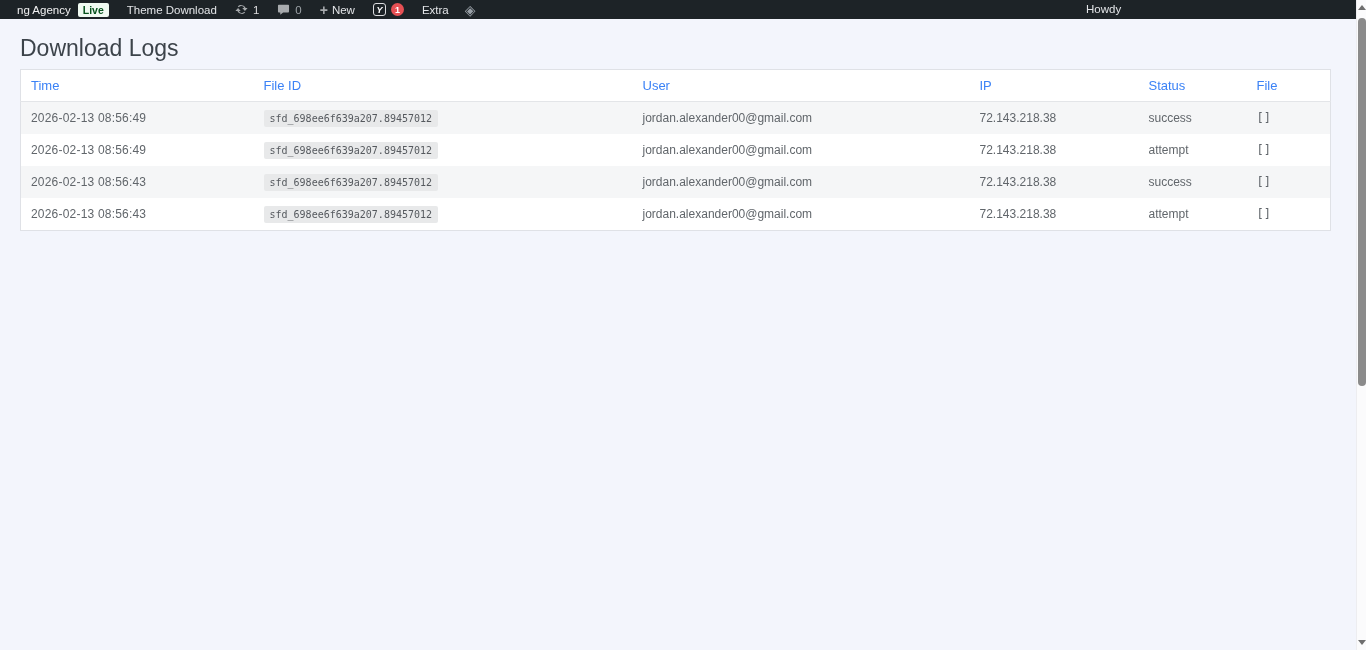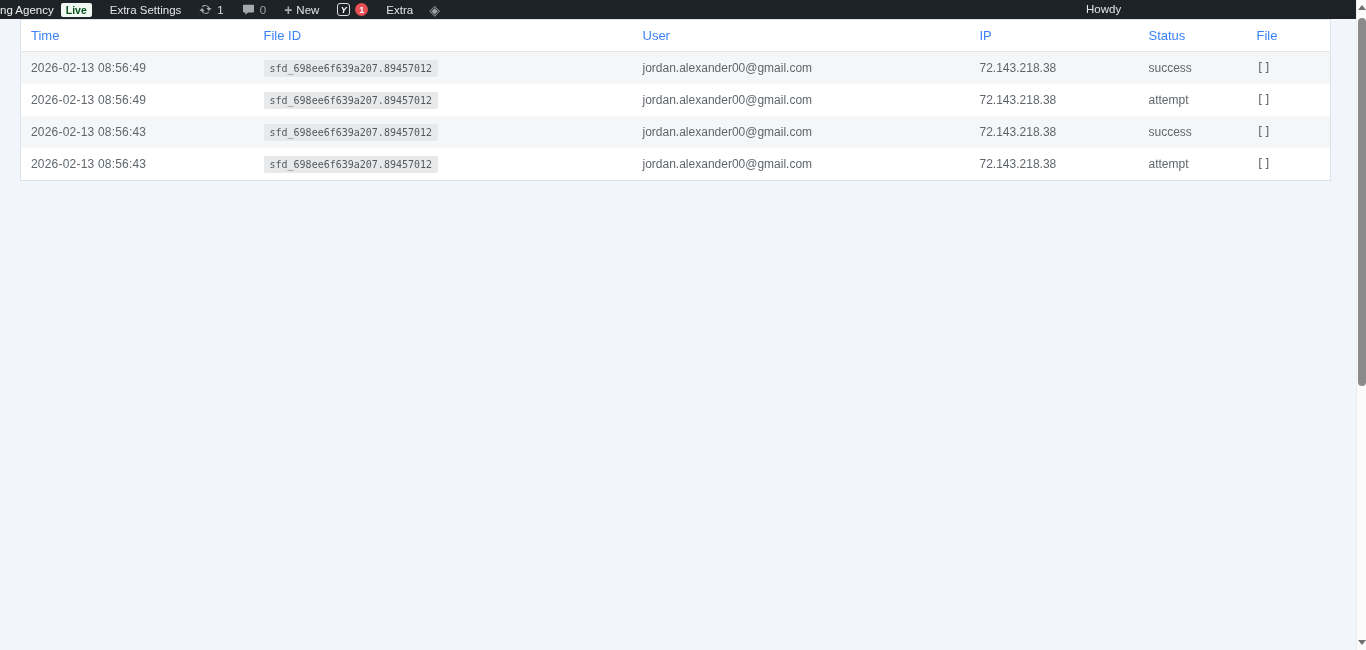--- a/index.html
+++ b/index.html
@@ -12,21 +12,21 @@
 
   
   .admin-bar {
     position: absolute; top: 0; left: 0;
     width: 1356px; height: 19px;
     background: #1d2327;
     display: flex; align-items: center;
     font-size: 11.5px; color: #e2e4e7;
     white-space: nowrap;
   }
-  .ab-site { margin-left: 0; color: #f0f0f1; }
+  .ab-site { margin-left: 17px; color: #f0f0f1; }
   .ab-live {
     margin-left: 7px; background: #f0faf2; color: #07521d;
     font-weight: 700; font-size: 10.5px; padding: 1px 5px; border-radius: 2px;
   }
   .ab-item { margin-left: 18px; cursor: pointer; }
   .ab-group { display: inline-flex; align-items: center; margin-left: 18px; cursor: pointer; }
   .ab-group svg { display: block; }
   .ab-count { margin-left: 5px; color: #dcdcde; }
   .ab-count.dim { color: #9ca2a7; }
   .ab-plus { font-size: 14px; font-weight: 700; color: #a7aaad; margin-right: 4px; line-height: 1; }
@@ -89,21 +89,21 @@
     position: absolute; top: 18px; left: 1px; width: 8px; height: 368px;
     background: #8b8b8b; border-radius: 4px;
   }
 </style>
 </head>
 <body>
 
 <div class="admin-bar">
   <span class="ab-site">ng Agency</span>
   <span class="ab-live">Live</span>
-  <span class="ab-item">Extra Settings</span>
+  <span class="ab-item">Theme Download</span>
 
   <span class="ab-group">
     <span>
       <svg width="13" height="13" viewBox="0 0 20 20">
           <path fill="#a7aaad" d="M10.2 3.3c2.8 0 5.2 1.8 6.2 4.3h3l-4.1 4.6L11.2 7.6h2.9a4.6 4.6 0 0 0-8.1-1L4.3 5.2a6.9 6.9 0 0 1 5.9-1.9zM9.8 16.7a6.9 6.9 0 0 1-6.2-4.3h-3l4.1-4.6 4.1 4.6H5.9a4.6 4.6 0 0 0 8.1 1l1.7 1.4a6.9 6.9 0 0 1-5.9 1.9z"></path>
         </svg>
     </span>
     <span class="ab-count">1</span>
   </span>
 
@@ -126,20 +126,21 @@
     <span class="red-badge">1</span>
   </span>
 
   <span class="ab-item">Extra</span>
   <span class="ab-diamond">◈</span>
 
   <span class="ab-howdy">Howdy</span>
 </div>
 
 <div class="content">
+  <h1 class="page-title">Download Logs</h1>
 
   <table class="logs">
     <colgroup>
       <col class="col-time">
         <col class="col-file">
         <col class="col-user">
       <col class="col-ip">
         <col class="col-status">
         <col>
     </colgroup>

